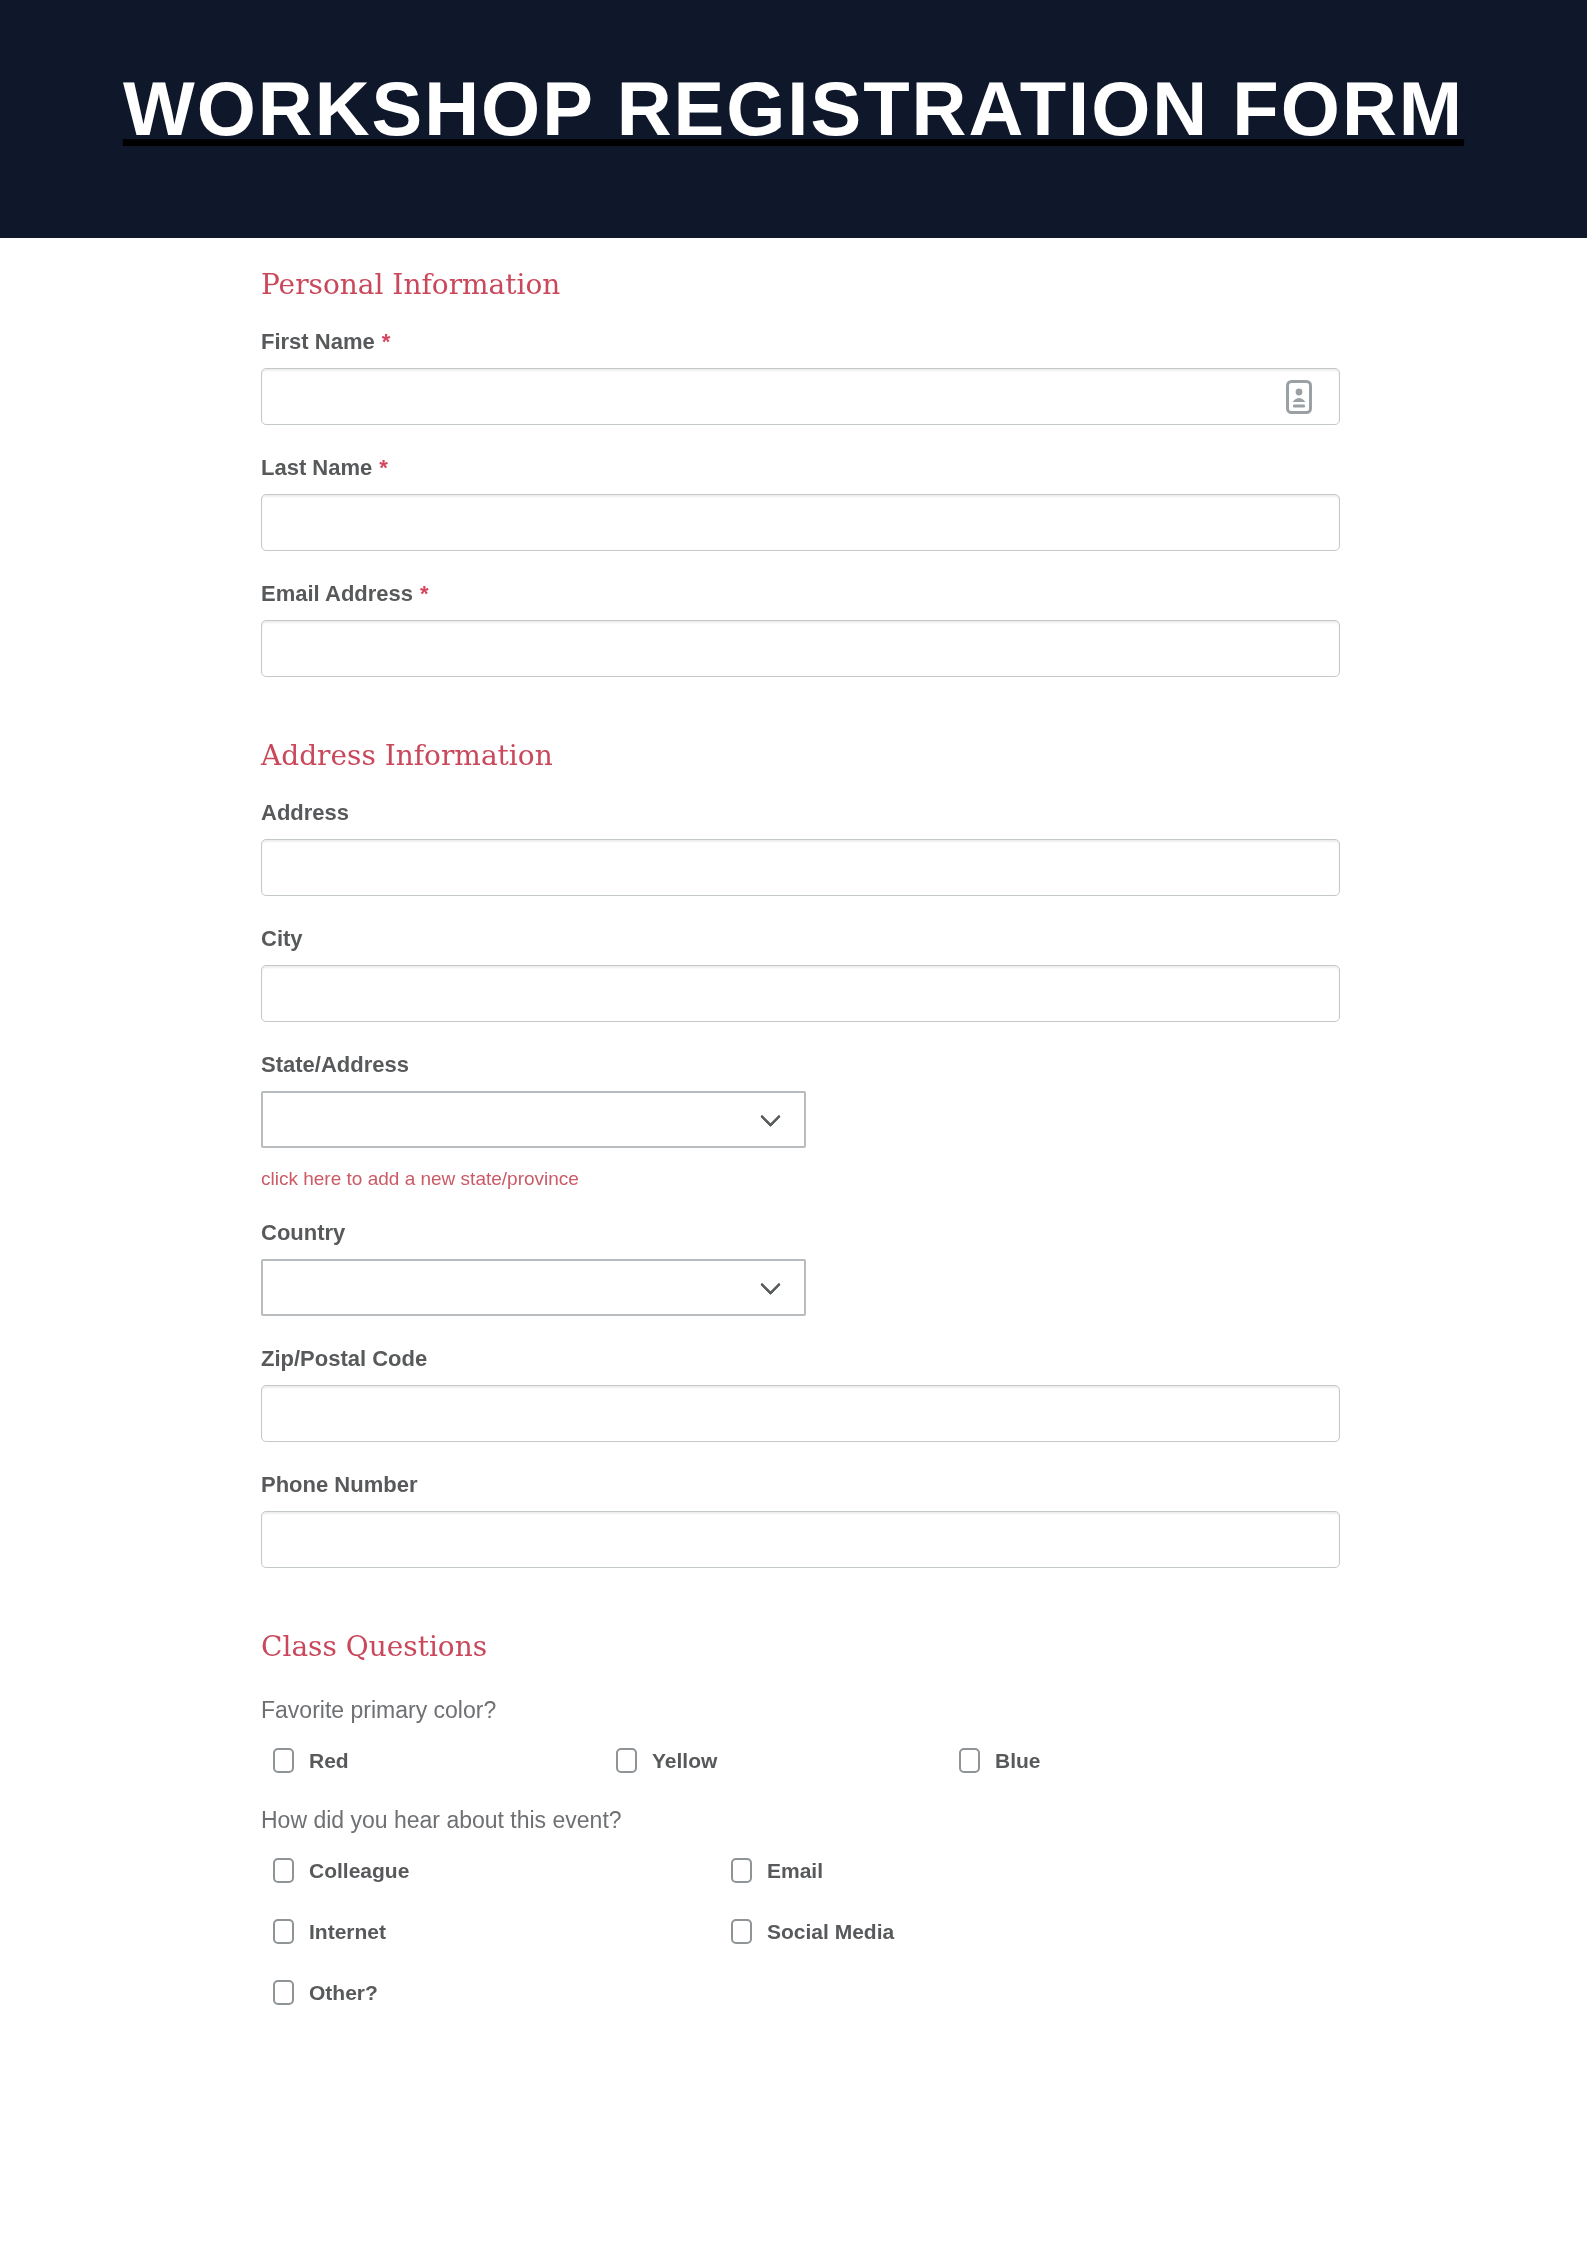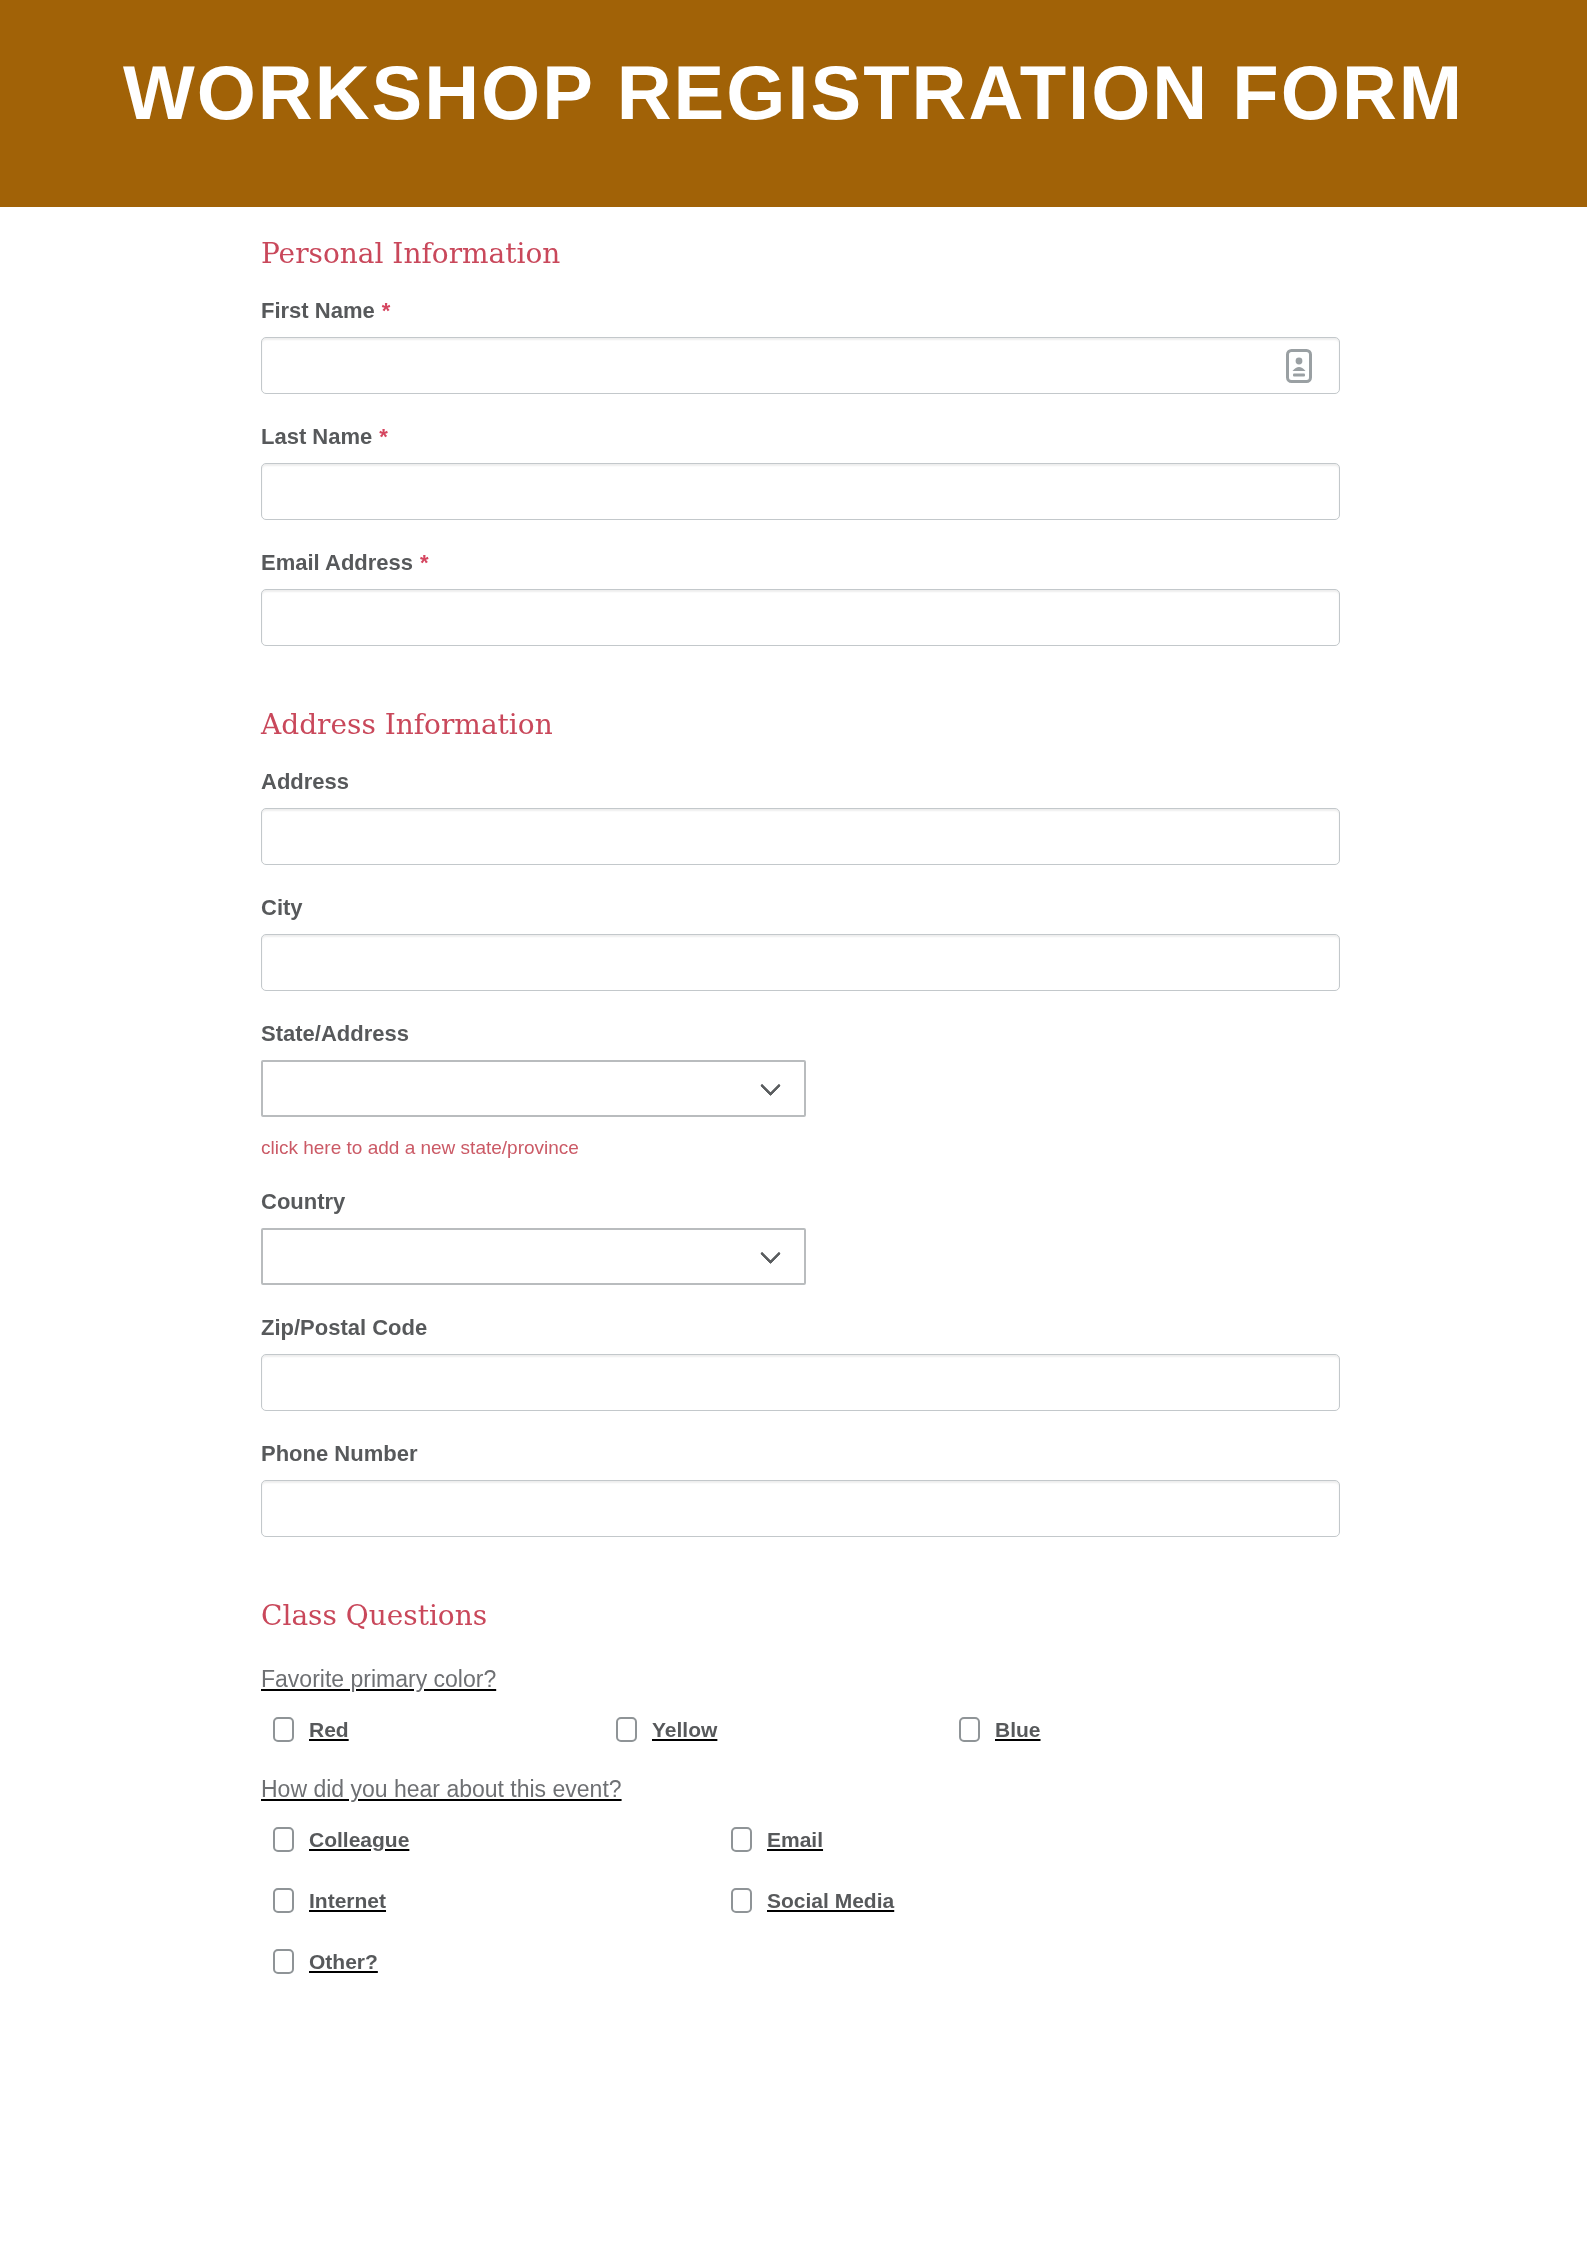--- a/index.html
+++ b/index.html
@@ -8,25 +8,26 @@
     width: 1587px;
     height: 2245px;
     background: #ffffff;
     font-family: "Liberation Sans", sans-serif;
     overflow: hidden;
   }
 
   
   .banner {
     width: 100%;
-    height: 207px;
-    background: #a16207;
+    height: 238px;
+    background: #0f172a;
     display: flex;
     align-items: center;
     justify-content: center;
+    text-decoration: underline;
   }
   .banner-title {
     color: #ffffff;
     font-size: 76px;
     font-weight: bold;
     letter-spacing: 2px;
     margin: 0 0 22px 0;
     white-space: nowrap;
   }
 
@@ -104,21 +105,21 @@
   .add-link {
     display: inline-block;
     margin-top: 20px;
     font-size: 19px;
     color: #cb5a66;
     text-decoration: none;
     cursor: pointer;
   }
 
   
-  .question { margin-top: 34px; text-decoration: underline; }
+  .question { margin-top: 34px; }
   .question-label {
     font-size: 23px;
     font-weight: 400;
     color: #6e7073;
     margin: 0 0 24px 0;
   }
   .option-row {
     display: flex;
     flex-wrap: wrap;
     row-gap: 36px;

